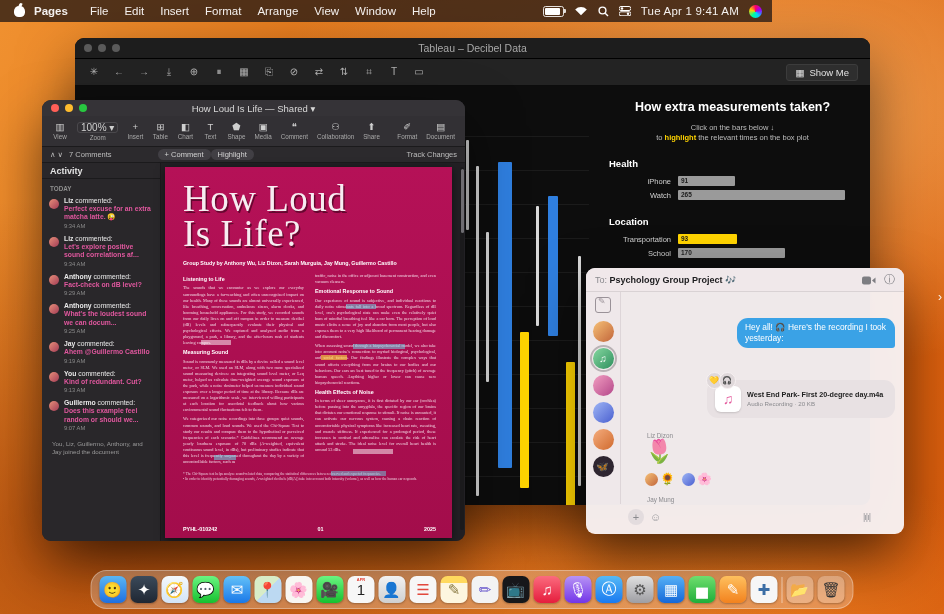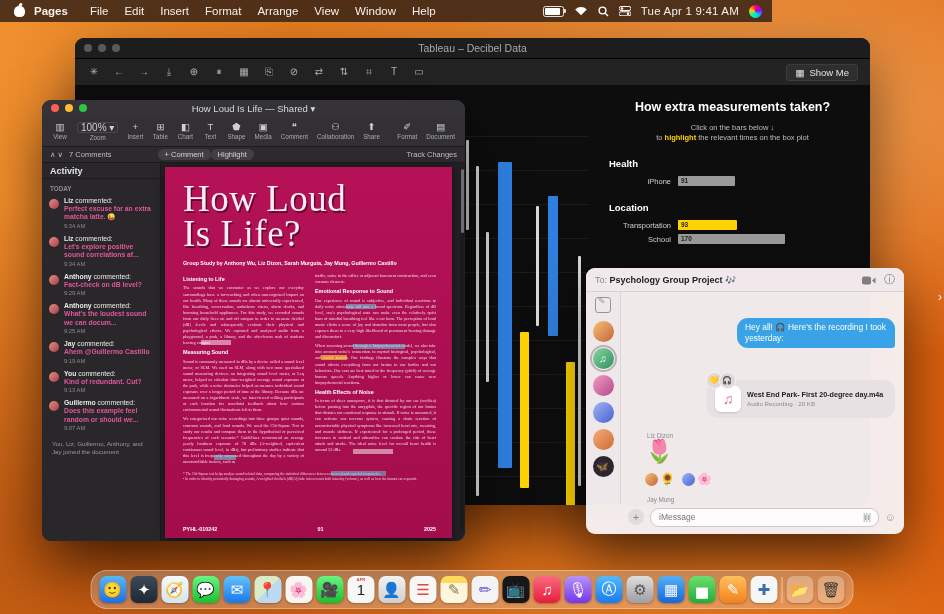--- a/index.html
+++ b/index.html
@@ -240,20 +240,26 @@
         <span>to </span><span class="hl-yellow">highlight</span><span> the relevant times on the box plot</span>
       </div>
       <div id="panel-groups">
           <div class="grp-h">Health</div>
           <div class="brow">
             <span class="lbl">iPhone</span>
             <div class="bar" style="width: 57px; background: rgb(154, 154, 154);">
               <span class="num">91</span>
             </div>
           </div>
+          <div class="brow">
+            <span class="lbl">Watch</span>
+            <div class="bar" style="width: 167px; background: rgb(154, 154, 154);">
+              <span class="num">265</span>
+            </div>
+          </div>
           <div class="grp-h">Location</div>
           <div class="brow">
             <span class="lbl">Transportation</span>
             <div class="bar" style="width: 59px; background: rgb(255, 212, 0);">
               <span class="num">93</span>
             </div>
           </div>
           <div class="brow">
             <span class="lbl">School</span>
             <div class="bar" style="width: 107px; background: rgb(154, 154, 154);">
@@ -487,21 +493,20 @@
             <span class="fr-av" style="background: linear-gradient(135deg, rgb(159, 182, 245), rgb(74, 95, 208));"></span>
             <span class="fr-em">🌸</span>
           </span>
         </div>
       <div class="sender" style="left:26px;top:204px">Jay Mung</div>
 
     </div>
   </div>
   <div class="msg-input" style="position:relative">
     <span class="plus">+</span>
-    <input class="imsg-field" readonly="" placeholder="iMessage" style="">
     <span class="wave">|ı|ı|</span>
     <span class="smiley">☺</span>
   </div>
 </div>
 
 <span class="edge-arrow">›</span>
 <div class="dock" id="dock">
     <div class="dock-item" style="background: linear-gradient(rgb(89, 182, 245), rgb(31, 111, 224)); color: rgb(255, 255, 255);">
       <span>🙂</span>
     </div>

